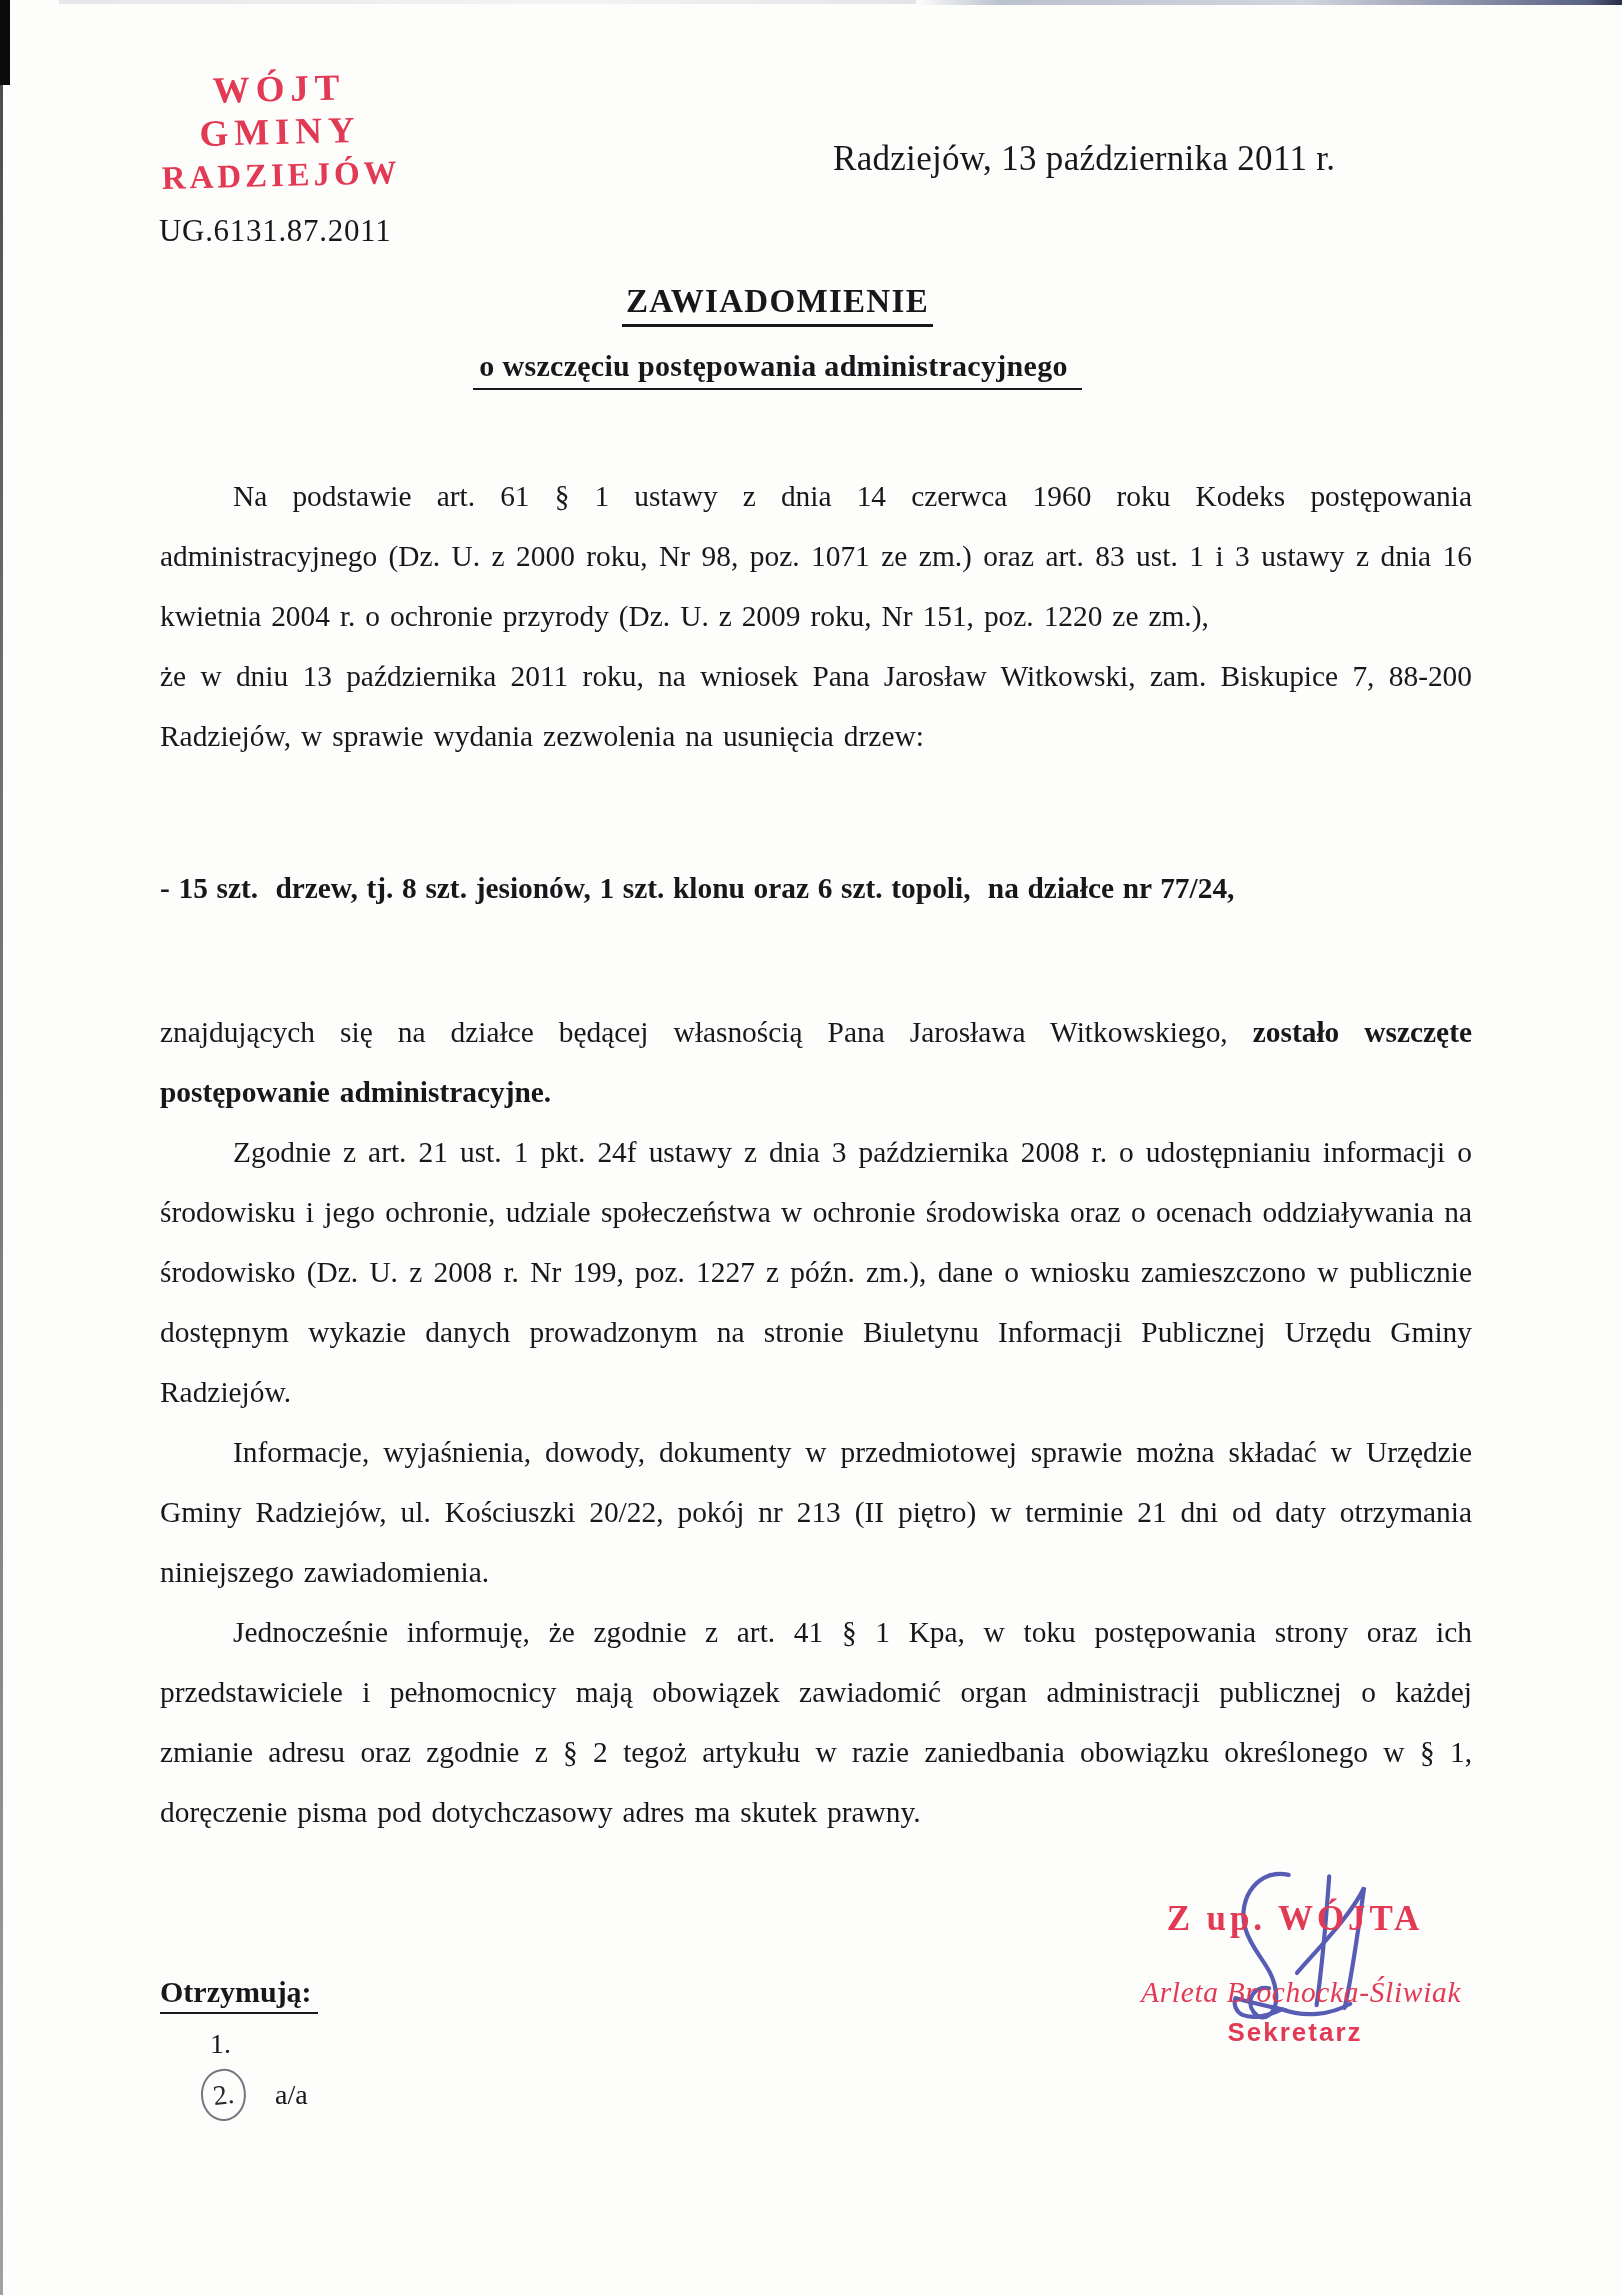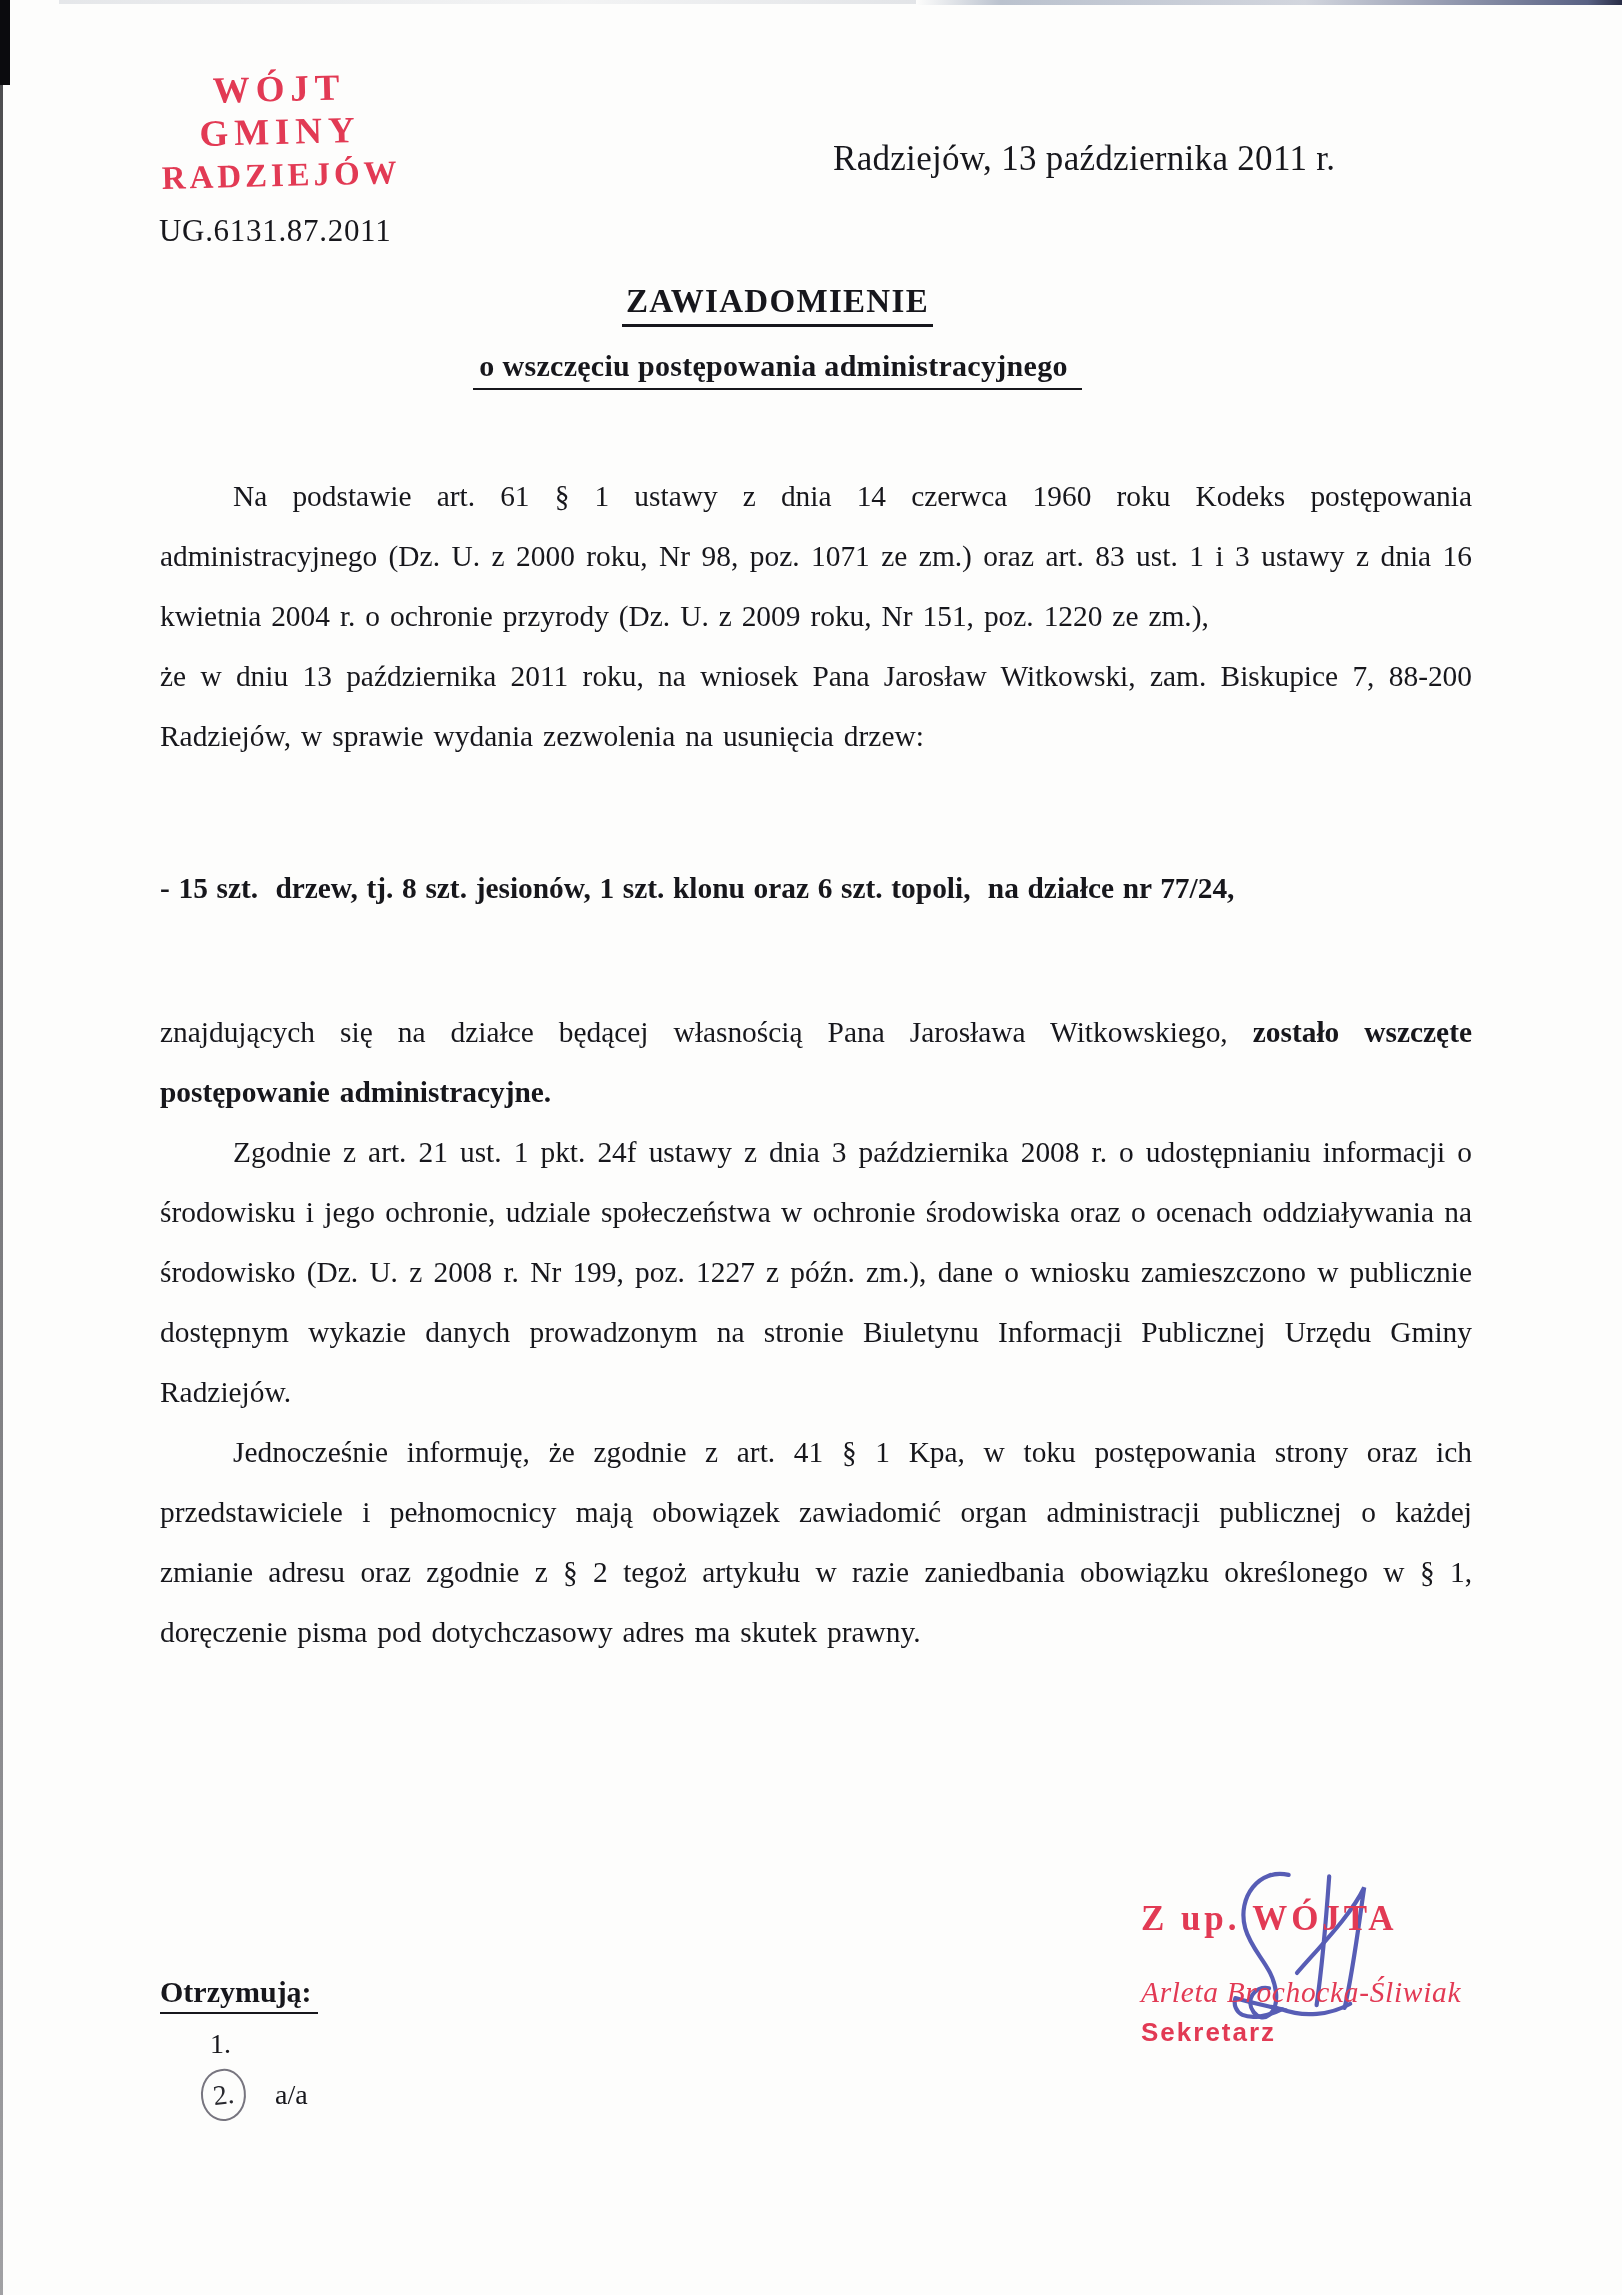--- a/index.html
+++ b/index.html
@@ -73,21 +73,21 @@
     text-align:center;font-weight:bold;line-height:46px;margin:0 0 46px 0 !important;
   }
   .bold-block{
     font-weight:bold;line-height:44px;margin-top:11.8px;white-space:pre-wrap;
     word-spacing:1.3px;
   }
   .p-after-bold{margin-top:3.9px !important;}
   .b{font-weight:bold;}
   
   .sig-block{
-    position:absolute;left:1141px;top:1899px;width:308px;
+    position:absolute;left:1141px;top:1899px;width:308px;text-align:center;
     color:var(--stamp-red);
   }
   .sig-up{font-size:35px;font-weight:bold;letter-spacing:3.9px;}
   .sig-name{font-size:29.4px;font-style:italic;margin-top:37px;letter-spacing:0.7px;white-space:nowrap;}
   .sig-role{font-size:26px;font-weight:bold;letter-spacing:2px;margin-top:8px;
     font-family:"Liberation Sans","DejaVu Sans",sans-serif;}
   .sig-scribble{
     position:absolute;left:1192px;top:1866px;width:196px;height:183px;
   }
   
@@ -136,20 +136,21 @@
   </div>
 
   <div class="body-text">
     <p class="indent">Na podstawie art. 61 § 1 ustawy z dnia 14 czerwca 1960 roku Kodeks postępowania administracyjnego (Dz. U. z 2000 roku, Nr 98, poz. 1071 ze zm.) oraz art. 83 ust. 1 i 3 ustawy z dnia 16 kwietnia 2004 r. o ochronie przyrody (Dz. U. z 2009 roku, Nr 151, poz. 1220 ze zm.),</p>
     <p>że w dniu 13 października 2011 roku, na wniosek Pana Jarosław Witkowski, zam. Biskupice 7, 88-200 Radziejów, w sprawie wydania zezwolenia na usunięcia drzew:</p>
     <div class="bold-block">
       <div>- 15 szt.  drzew, tj. 8 szt. jesionów, 1 szt. klonu oraz 6 szt. topoli,  na działce nr 77/24,</div>
     </div>
     <p class="p-after-bold"><span>znajdujących się na działce będącej własnością Pana Jarosława Witkowskiego, </span><span class="b">zostało wszczęte postępowanie administracyjne.</span></p>
     <p class="indent">Zgodnie z art. 21 ust. 1 pkt. 24f ustawy z dnia 3 października 2008 r. o udostępnianiu informacji o środowisku i jego ochronie, udziale społeczeństwa w ochronie środowiska oraz o ocenach oddziaływania na środowisko (Dz. U. z 2008 r. Nr 199, poz. 1227 z późn. zm.), dane o wniosku zamieszczono w publicznie dostępnym wykazie danych prowadzonym na stronie Biuletynu Informacji Publicznej Urzędu Gminy Radziejów.</p>
+    <p class="indent">Informacje, wyjaśnienia, dowody, dokumenty w przedmiotowej sprawie można składać w Urzędzie Gminy Radziejów, ul. Kościuszki 20/22, pokój nr 213 (II piętro) w terminie 21 dni od daty otrzymania niniejszego zawiadomienia.</p>
     <p class="indent">Jednocześnie informuję, że zgodnie z art. 41 § 1 Kpa, w toku postępowania strony oraz ich przedstawiciele i pełnomocnicy mają obowiązek zawiadomić organ administracji publicznej o każdej zmianie adresu oraz zgodnie z § 2 tegoż artykułu w razie zaniedbania obowiązku określonego w § 1, doręczenie pisma pod dotychczasowy adres ma skutek prawny.</p>
   </div>
 
   <svg class="sig-scribble" viewBox="0 0 280 260" fill="none">
     <g stroke="#4a50b0" stroke-width="6" stroke-linecap="round" fill="none" opacity="0.92">
       <path d="M138,12 C96,2 64,44 76,88 C86,124 116,142 120,180 C123,210 102,226 88,208 C76,192 88,170 110,174"></path>
       <path d="M150,152 C185,112 228,68 246,30 C238,84 230,150 218,202"></path>
       <path d="M196,14 C192,70 186,142 178,198"></path>
       <path d="M62,188 C88,196 112,200 128,204 C108,214 86,218 72,212 C63,208 59,197 62,188"></path>
       <path d="M128,204 C160,216 198,212 226,196"></path>

